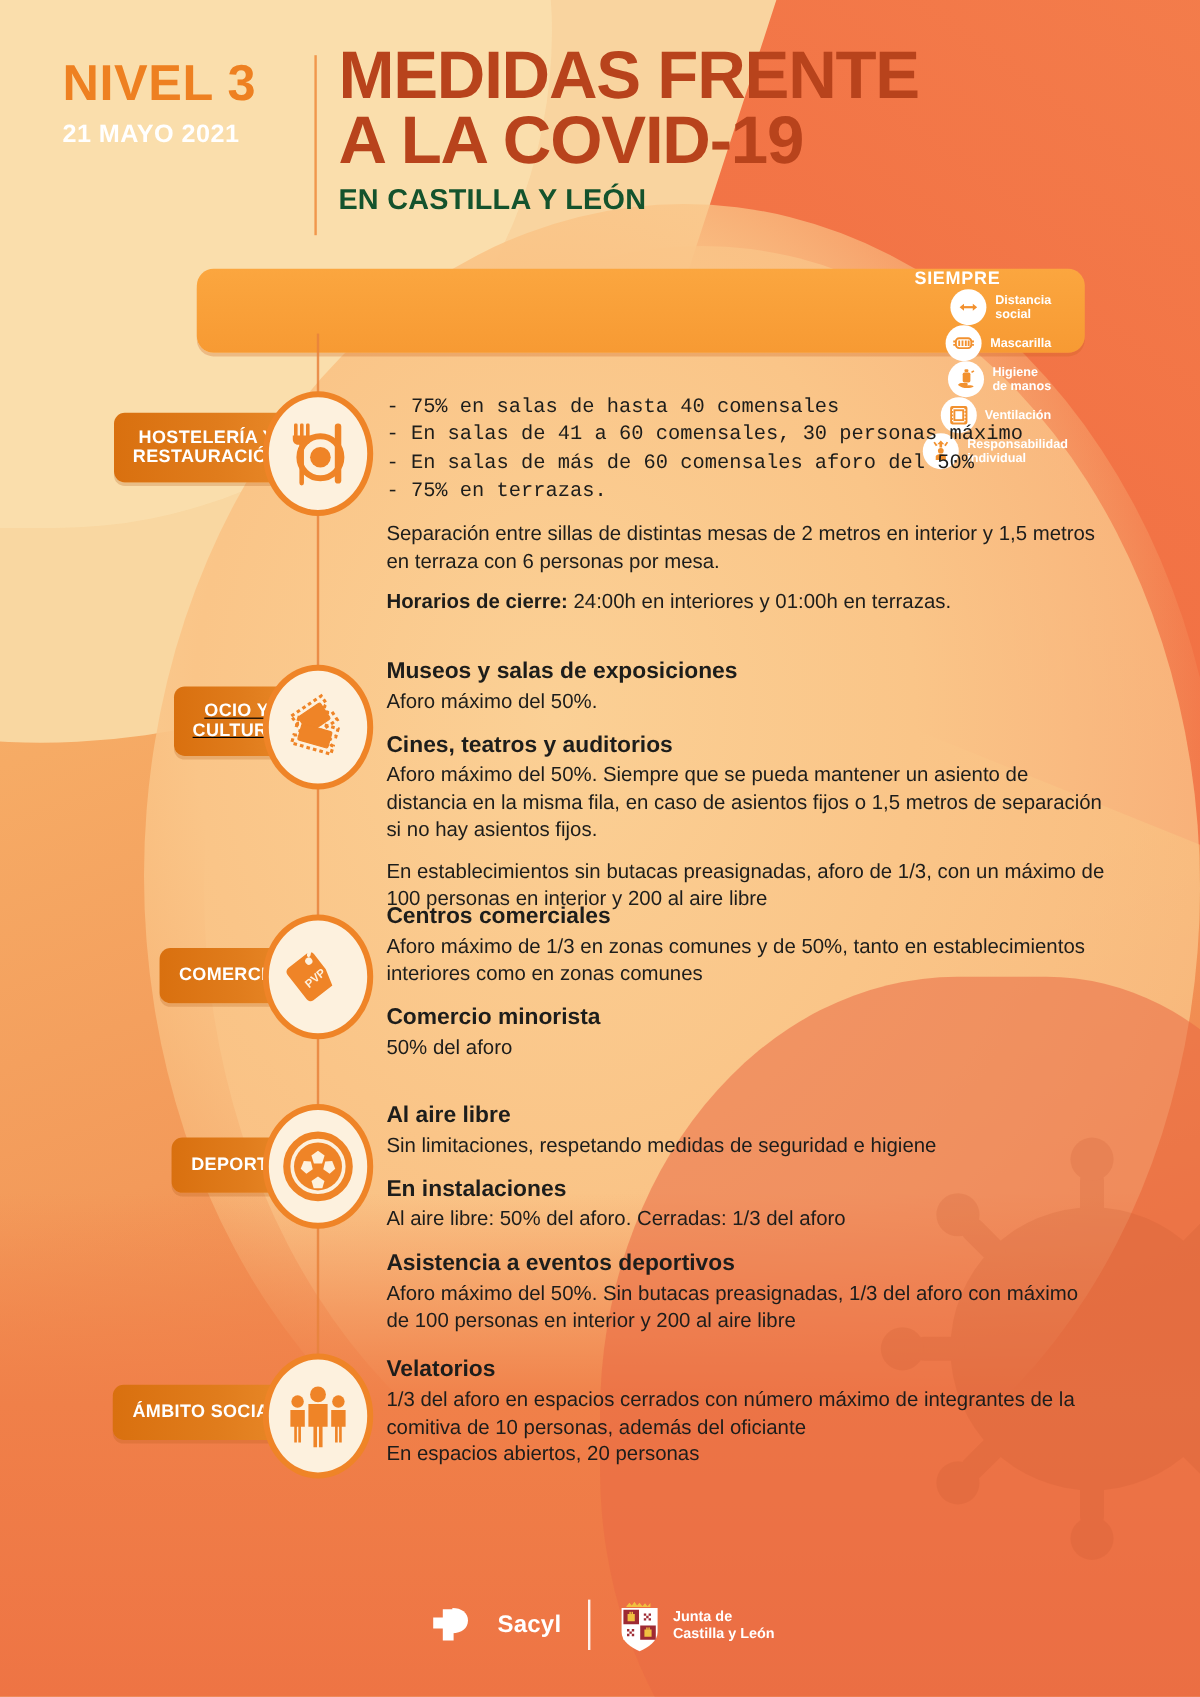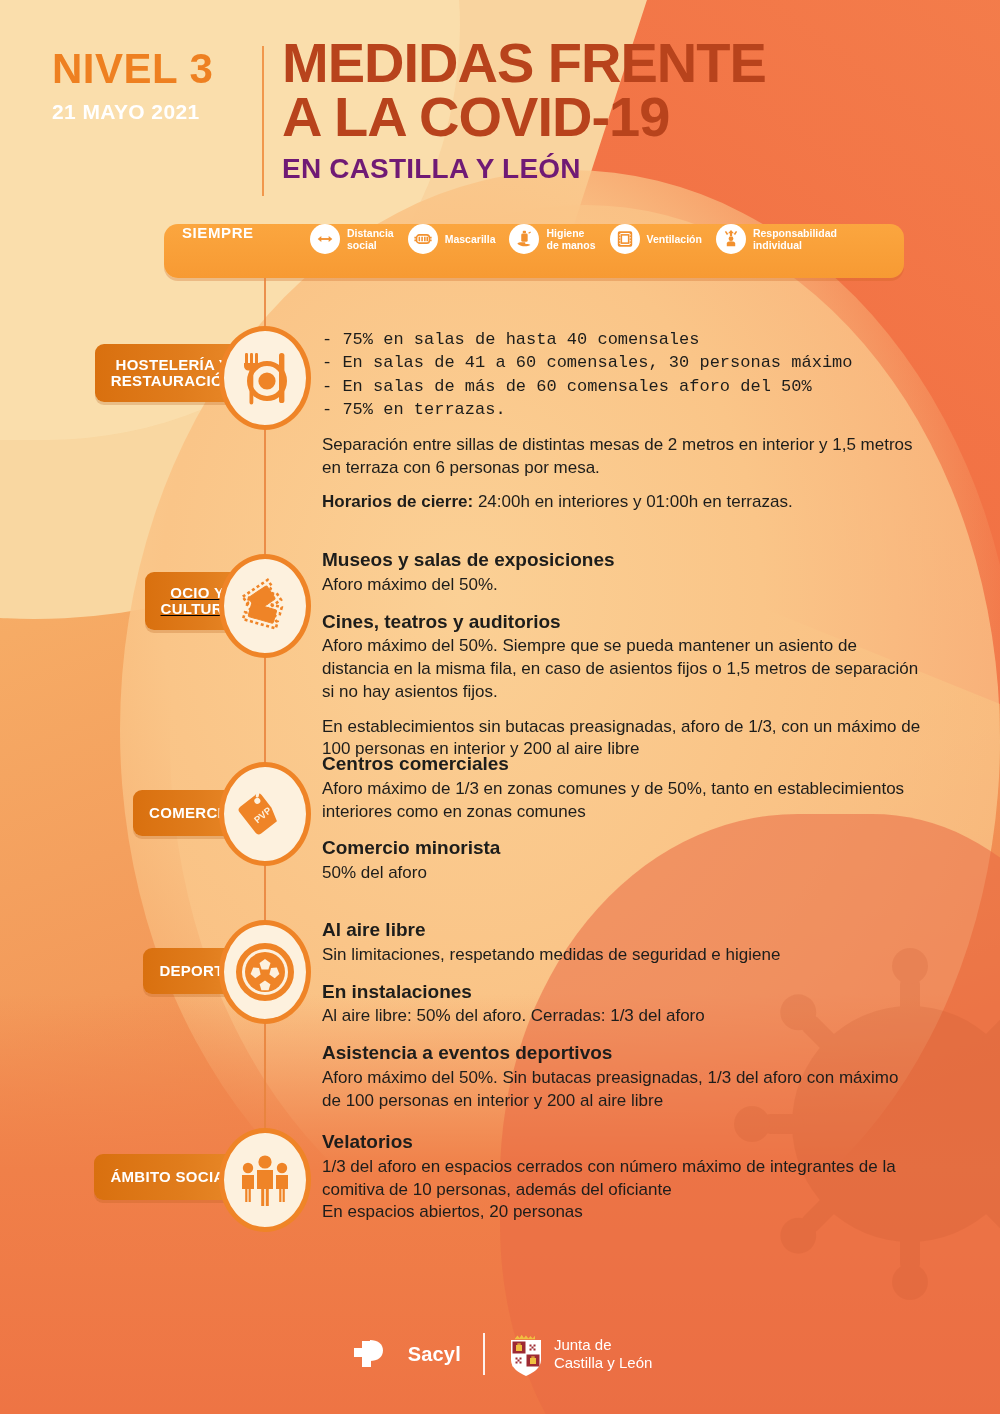--- a/index.html
+++ b/index.html
@@ -86,29 +86,29 @@
   .nivel-block { position: absolute; left: 52px; top: 48px; width: 200px; text-align: left; }
   .nivel { font-size: 42px; font-weight: 700; color: #ee8021; letter-spacing: .5px; line-height: 1; }
   .fecha { margin-top: 10px; font-size: 21px; font-weight: 700; color: #ffffff; letter-spacing: .4px; }
   .hdr-divider { position: absolute; left: 262px; top: 46px; width: 2px; height: 150px; background: #ef8b3b; opacity: .85; }
 
   .title-block { position: absolute; left: 282px; top: 36px; width: 660px; }
   .t-line1, .t-line2 {
     font-size: 56px; font-weight: 700; color: #b8431c; line-height: .97;
     letter-spacing: -1px;
   }
-  .t-line3 { margin-top: 8px; font-size: 28px; font-weight: 700; color: #701a75; letter-spacing: .2px; }
+  .t-line3 { margin-top: 8px; font-size: 24px; font-weight: 700; color: #14532d; letter-spacing: .2px; }
 
   
   .siempre-bar {
-    position: absolute; left: 164px; top: 224px; width: 740px; height: 54px;
+    position: absolute; left: 164px; top: 224px; width: 740px; height: 70px;
     background: linear-gradient(180deg,#fba63f 0%, #f79a33 100%);
     border-radius: 14px;
     box-shadow: 0 3px 0 rgba(200,95,30,.28);
-    display: flex; align-items: flex-start; padding: 0 14px 0 18px; gap: 0;
+    display: flex; align-items: flex-end; padding: 0 14px 0 18px; gap: 0; flex-direction: column;
   }
   .siempre-label { color:#fff; font-weight:700; font-size:15px; letter-spacing:.6px; width: 128px; }
   .always-item { display:flex; align-items:center; gap:7px; margin-right: 14px; }
   .always-item:last-child { margin-right:0; }
   .ic-circle {
     width: 30px; height: 30px; border-radius:50%; background:#fff;
     display:flex; align-items:center; justify-content:center; flex: 0 0 30px;
   }
   .always-text { color:#fff; font-size:10.5px; font-weight:700; line-height:1.15; white-space:pre-line; }
 
@@ -146,21 +146,21 @@
 
   
   .footer {
     position:absolute; left:0; bottom: 36px; width:100%;
     display:flex; align-items:center; justify-content:center; gap: 22px;
   }
   .sacyl { display:flex; align-items:center; gap: 16px; }
   .sacyl-name { color:#fff; font-size:20px; font-weight:700; letter-spacing:.2px; }
   .foot-sep { width:2px; height:42px; background:#fff; opacity:.9; }
   .junta { display:flex; align-items:center; gap: 9px; }
-  .junta-name { color:#fff; font-size:15px; font-weight:400; line-height:1.18; }
+  .junta-name { color:#fff; font-size:12px; font-weight:700; line-height:1.18; }
 </style>
 </head>
 <body>
 
 <div id="poster">
 
   <div class="bg-layer">
     <div class="bg-base"></div>
     <div class="bg-salmon-wedge"></div>
     <div class="bg-cream-wedge"></div>

